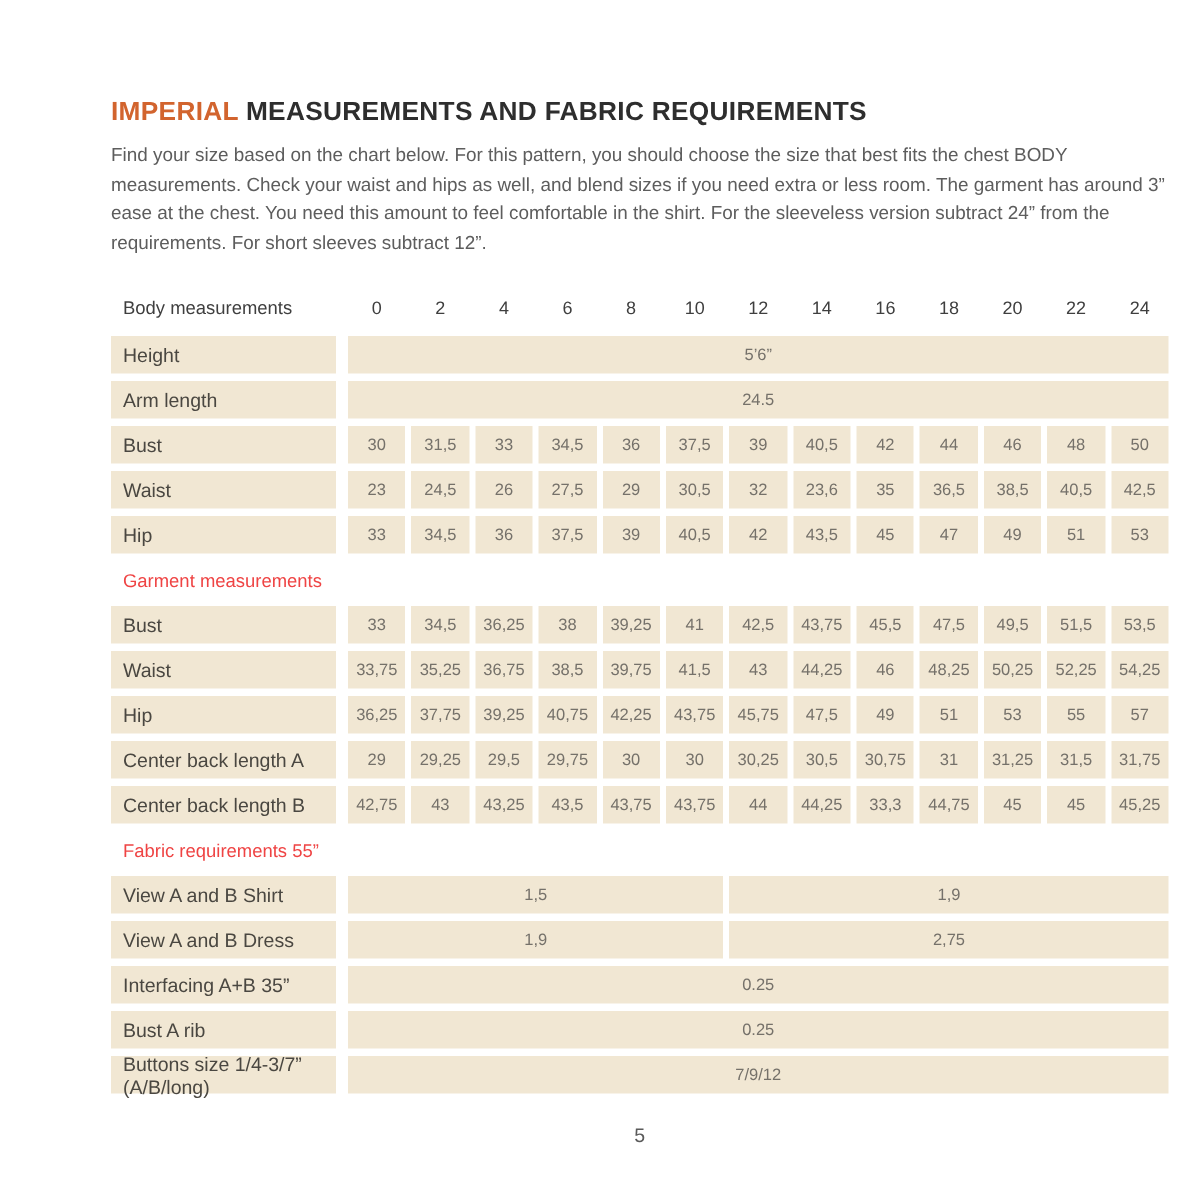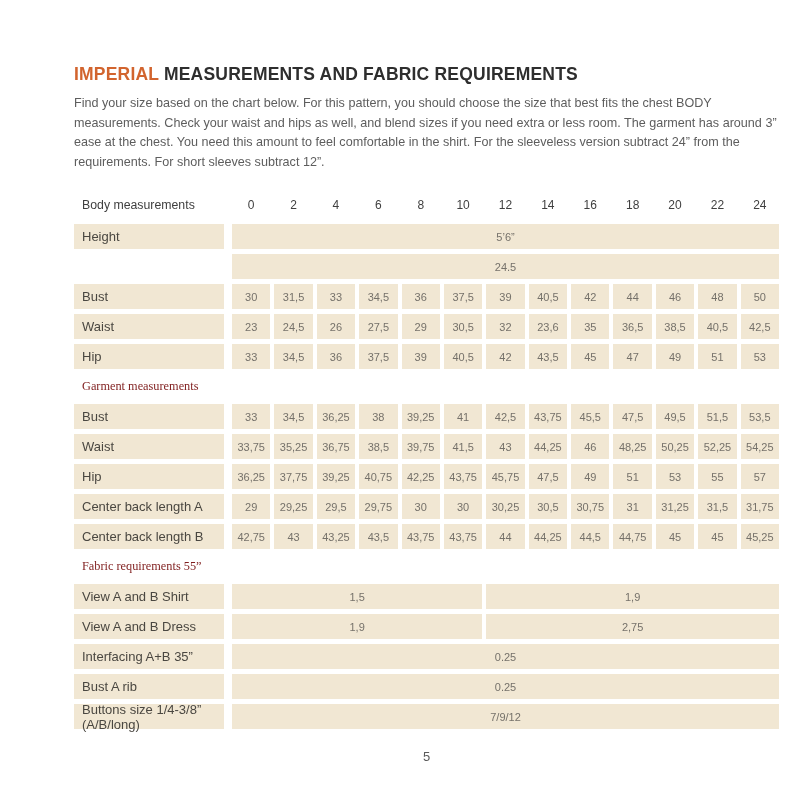--- a/index.html
+++ b/index.html
@@ -60,22 +60,21 @@
     color: #3f3f3f;
   }
   .header-row { margin-bottom: 7px; }
   .header-row .label-cell { font-size: 12.3px; color: #3f3f3f; }
   .header-row .size-cell { font-size: 12px; color: #3f3f3f; }
   .section-row .section-label {
     grid-column: 1 / -1;
     justify-content: flex-start;
     padding-left: 8px;
     font-size: 12.3px;
-    color: #7f1d1d;
-    font-family: Liberation Serif, serif;
+    color: #ef4444;
   }
   .merged-cell { grid-column: 2 / 15; }
   .split-left  { grid-column: 2 / 8; text-align: center; }
   .split-right { grid-column: 8 / 15; }
   .page-number {
     width: 705px;
     text-align: center;
     margin-top: 20px;
     font-size: 13px;
     color: #5a5a5a;
@@ -102,20 +101,21 @@
         <div class="cell size-cell">18</div>
         <div class="cell size-cell">20</div>
         <div class="cell size-cell">22</div>
         <div class="cell size-cell">24</div>
       </div>
       <div class="row data-row">
         <div class="cell label-cell">Height</div>
         <div class="cell merged-cell">5’6”</div>
       </div>
       <div class="row data-row">
+        <div class="cell label-cell">Arm length</div>
         <div class="cell merged-cell">24.5</div>
       </div>
       <div class="row data-row">
         <div class="cell label-cell">Bust</div>
         <div class="cell value-cell">30</div>
         <div class="cell value-cell">31,5</div>
         <div class="cell value-cell">33</div>
         <div class="cell value-cell">34,5</div>
         <div class="cell value-cell">36</div>
         <div class="cell value-cell">37,5</div>
@@ -229,21 +229,21 @@
       <div class="row data-row">
         <div class="cell label-cell">Center back length B</div>
         <div class="cell value-cell">42,75</div>
         <div class="cell value-cell">43</div>
         <div class="cell value-cell">43,25</div>
         <div class="cell value-cell">43,5</div>
         <div class="cell value-cell">43,75</div>
         <div class="cell value-cell">43,75</div>
         <div class="cell value-cell">44</div>
         <div class="cell value-cell">44,25</div>
-        <div class="cell value-cell">44,5</div>
+        <div class="cell value-cell">33,3</div>
         <div class="cell value-cell">44,75</div>
         <div class="cell value-cell">45</div>
         <div class="cell value-cell">45</div>
         <div class="cell value-cell">45,25</div>
       </div>
       <div class="row section-row">
         <div class="cell section-label">Fabric requirements 55”</div>
       </div>
       <div class="row data-row">
         <div class="cell label-cell">View A and B Shirt</div>
@@ -257,18 +257,18 @@
       </div>
       <div class="row data-row">
         <div class="cell label-cell">Interfacing A+B 35”</div>
         <div class="cell merged-cell">0.25</div>
       </div>
       <div class="row data-row">
         <div class="cell label-cell">Bust A rib</div>
         <div class="cell merged-cell">0.25</div>
       </div>
       <div class="row data-row">
-        <div class="cell label-cell">Buttons size 1/4-3/8” (A/B/long)</div>
+        <div class="cell label-cell">Buttons size 1/4-3/7” (A/B/long)</div>
         <div class="cell merged-cell">7/9/12</div>
       </div>
     </div>
   <div class="page-number">5</div>
 </div>
 
 </body></html>

